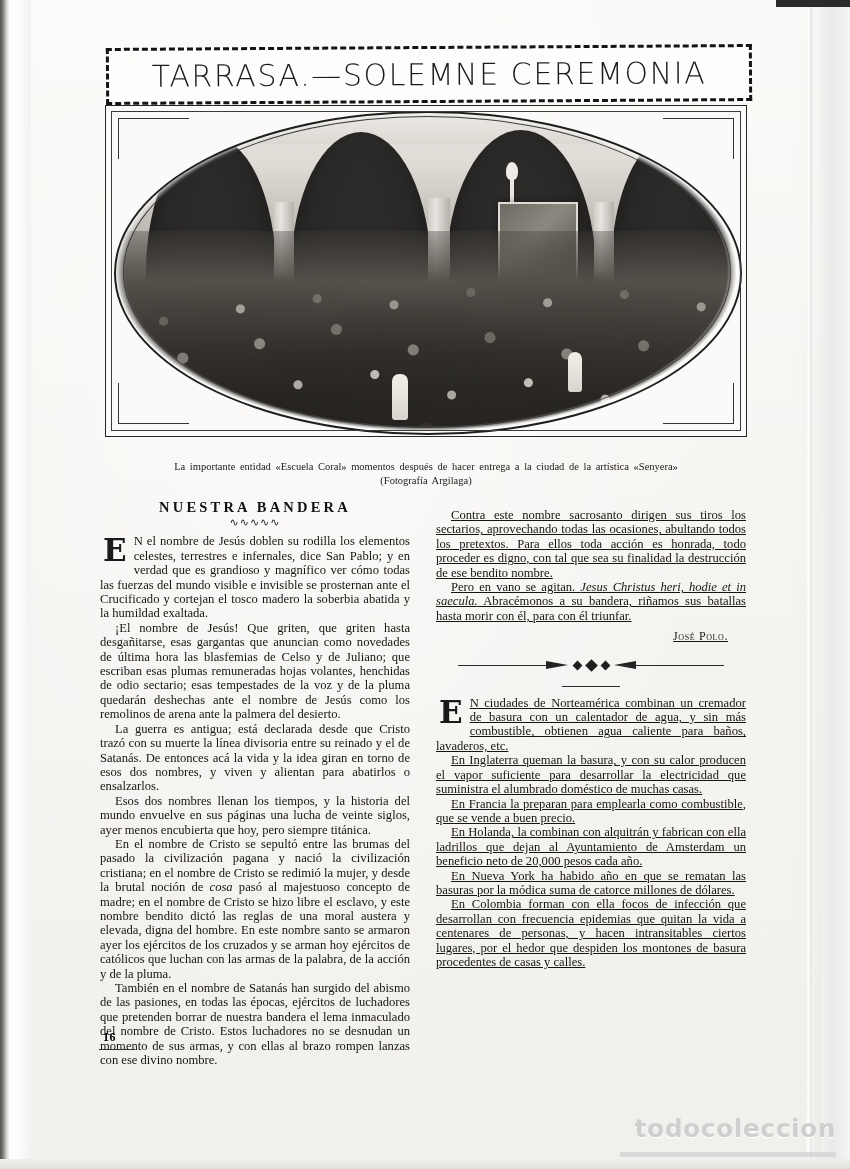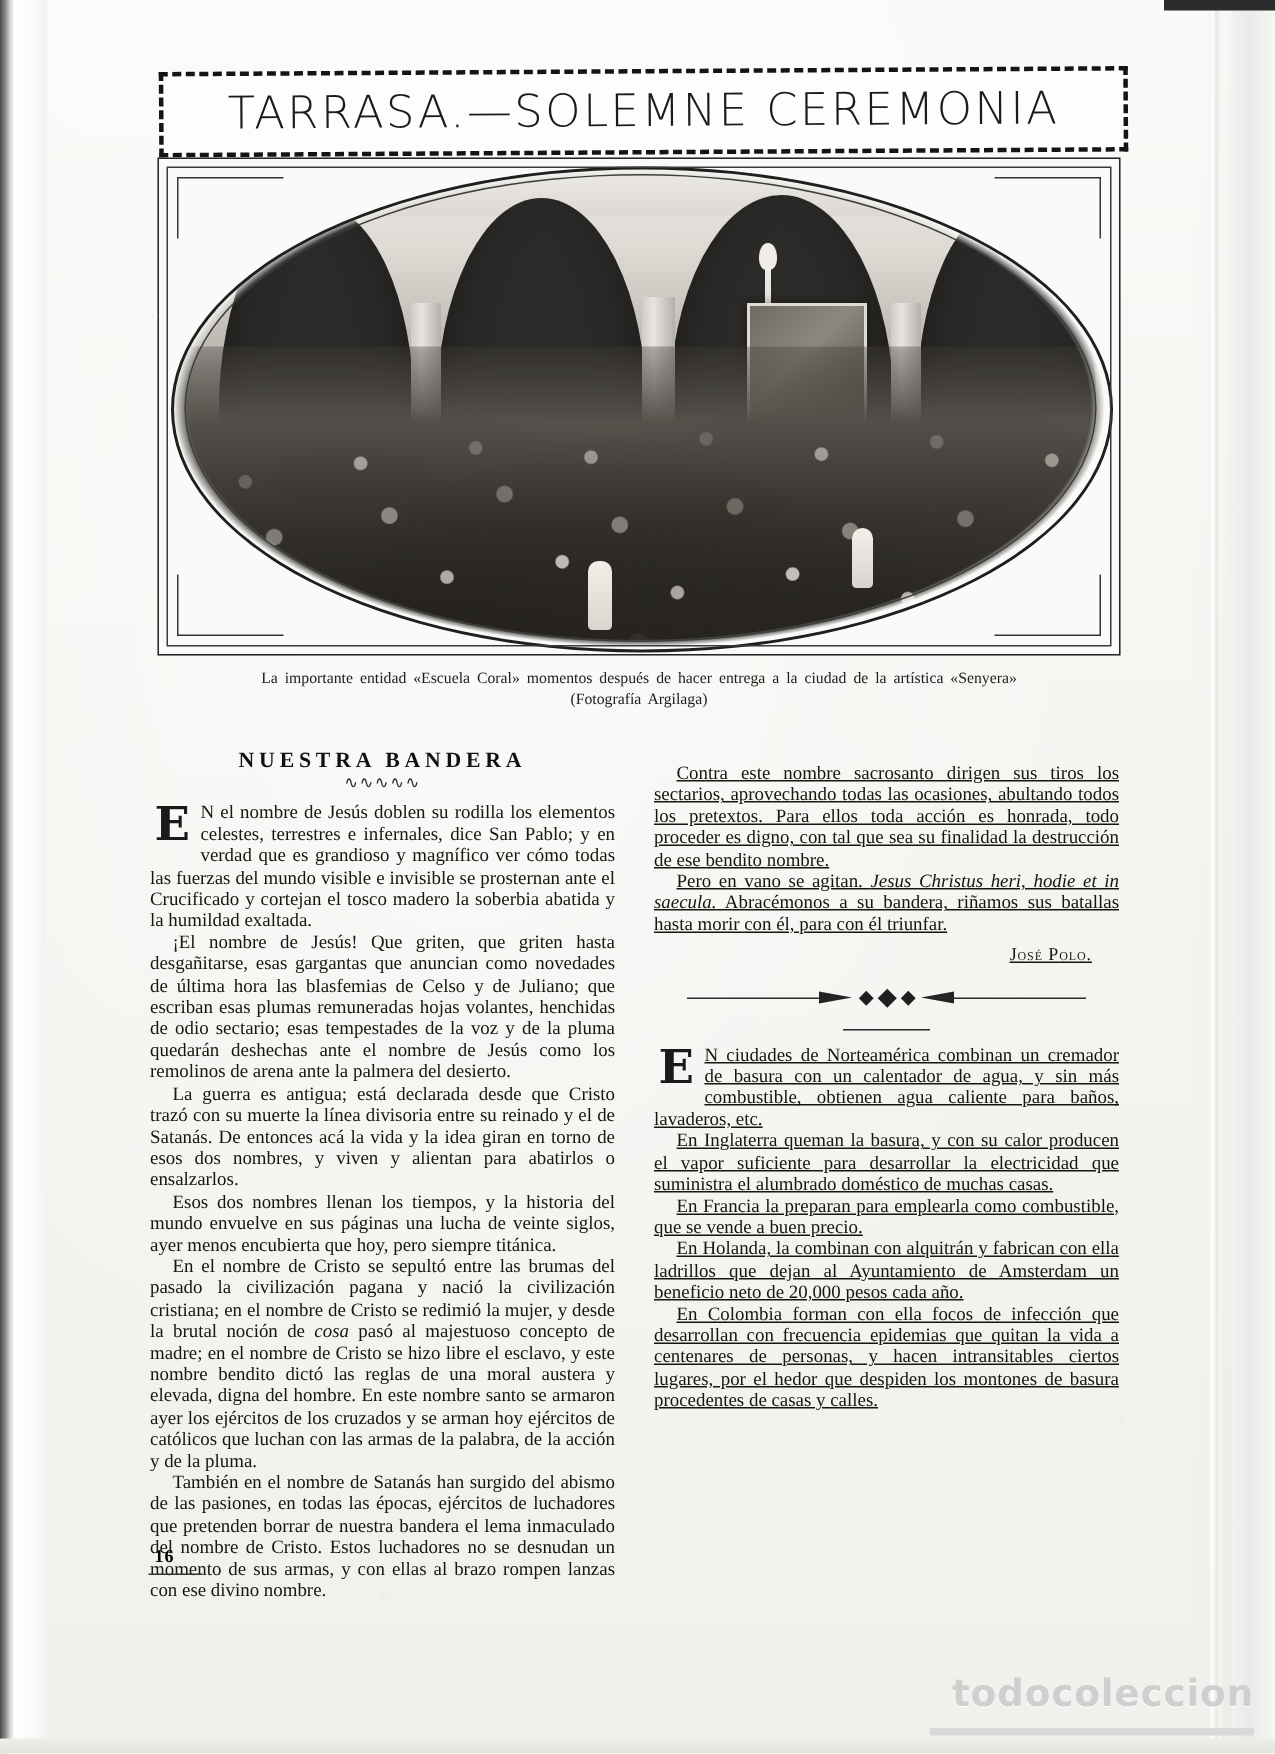--- a/index.html
+++ b/index.html
@@ -232,21 +232,21 @@
     position: absolute;
     z-index: 7;
     border-color: #333;
     border-style: solid;
     border-width: 0;
   }
 
   
   .caption {
     position: absolute;
-    left: 108px; top: 446px;
+    left: 108px; top: 460px;
     width: 636px;
     text-align: center;
     font-family: "Liberation Serif", serif;
     font-size: 10.5px;
     line-height: 14px;
     color: #22201e;
     word-spacing: 2px;
   }
 
   
@@ -487,20 +487,21 @@
       <span class="orn-tri-r"></span>
       <span class="orn-line-r"></span>
     </div>
 
     <div class="rule-short"></div>
 
     <p class="dropcap-para"><span class="dropcap">E</span><span>N ciudades de Norteamérica combinan un cremador de basura con un calentador de agua, y sin más combustible, obtienen agua caliente para baños, lavaderos, etc.</span></p>
     <p class="para">En Inglaterra queman la basura, y con su calor producen el vapor suficiente para desarrollar la electricidad que suministra el alumbrado doméstico de muchas casas.</p>
     <p class="para">En Francia la preparan para emplearla como combustible, que se vende a buen precio.</p>
     <p class="para">En Holanda, la combinan con alquitrán y fabrican con ella ladrillos que dejan al Ayuntamiento de Amsterdam un beneficio neto de 20,000 pesos cada año.</p>
+    <p class="para">En Nueva York ha habido año en que se rematan las basuras por la módica suma de catorce millones de dólares.</p>
     <p class="para">En Colombia forman con ella focos de infección que desarrollan con frecuencia epidemias que quitan la vida a centenares de personas, y hacen intransitables ciertos lugares, por el hedor que despiden los montones de basura procedentes de casas y calles.</p>
   </div>
 
   <div class="page-number">16</div>
   <div class="page-number-rule"></div>
 
   <div class="gutter-shadow"></div>
   <div class="gutter-crease"></div>
   <div class="top-dark-bar"></div>
   <div class="scan-left-edge"></div>

